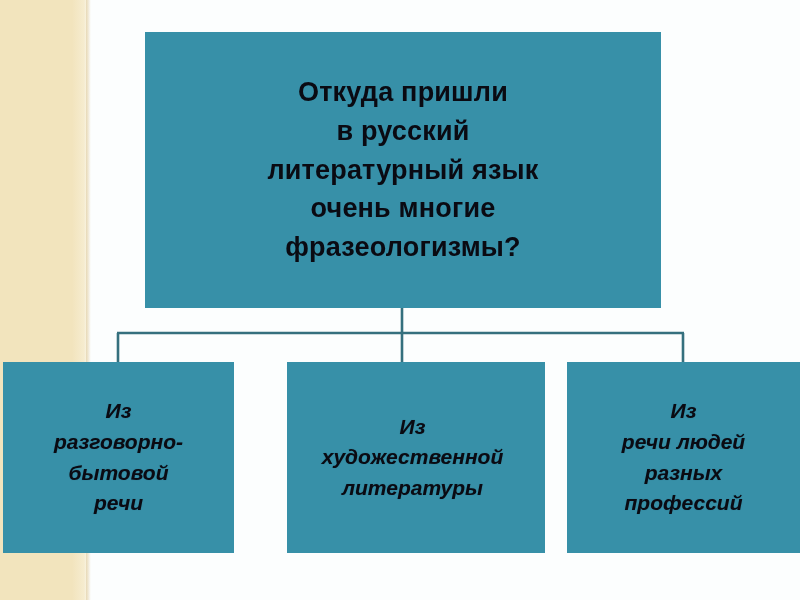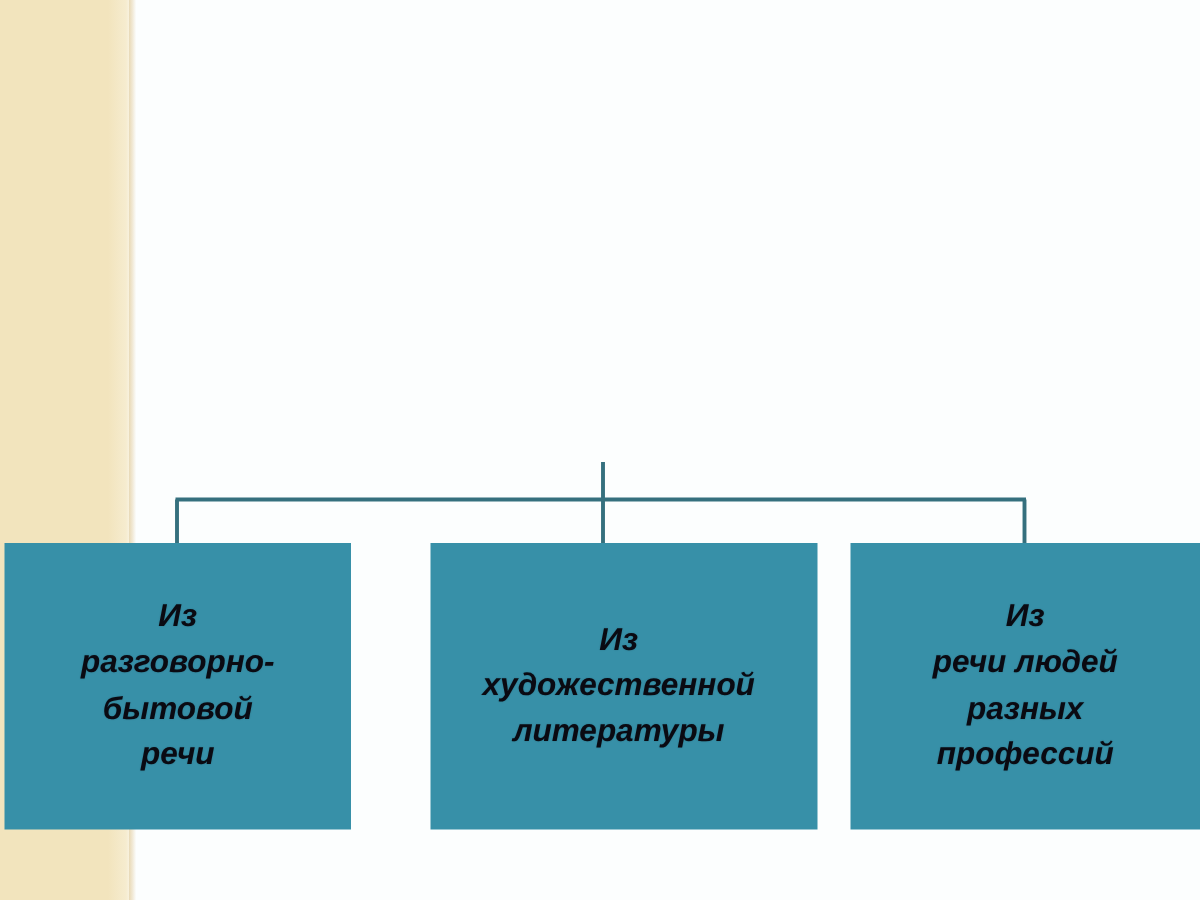--- a/index.html
+++ b/index.html
@@ -136,20 +136,27 @@
 
   <svg class="connectors" width="800" height="600" viewBox="0 0 800 600" xmlns="http://www.w3.org/2000/svg">
     <g stroke="#35707E" stroke-width="2.6" fill="none" stroke-linecap="butt">
       <line x1="402" y1="308" x2="402" y2="362"></line>
       <line x1="117" y1="333" x2="684" y2="333"></line>
       <line x1="118" y1="333" x2="118" y2="362"></line>
       <line x1="683" y1="333" x2="683" y2="362"></line>
     </g>
   </svg>
 
+  <div class="node" id="node-root">
+    <div class="node-text">Откуда пришли
+в русский
+литературный язык
+очень многие
+фразеологизмы?</div>
+  </div>
 
   <div class="node leaf" id="node-colloquial">
     <div class="node-text">Из
 разговорно-
 бытовой
 речи</div>
   </div>
 
   <div class="node leaf" id="node-fiction">
     <div class="node-text">Из

